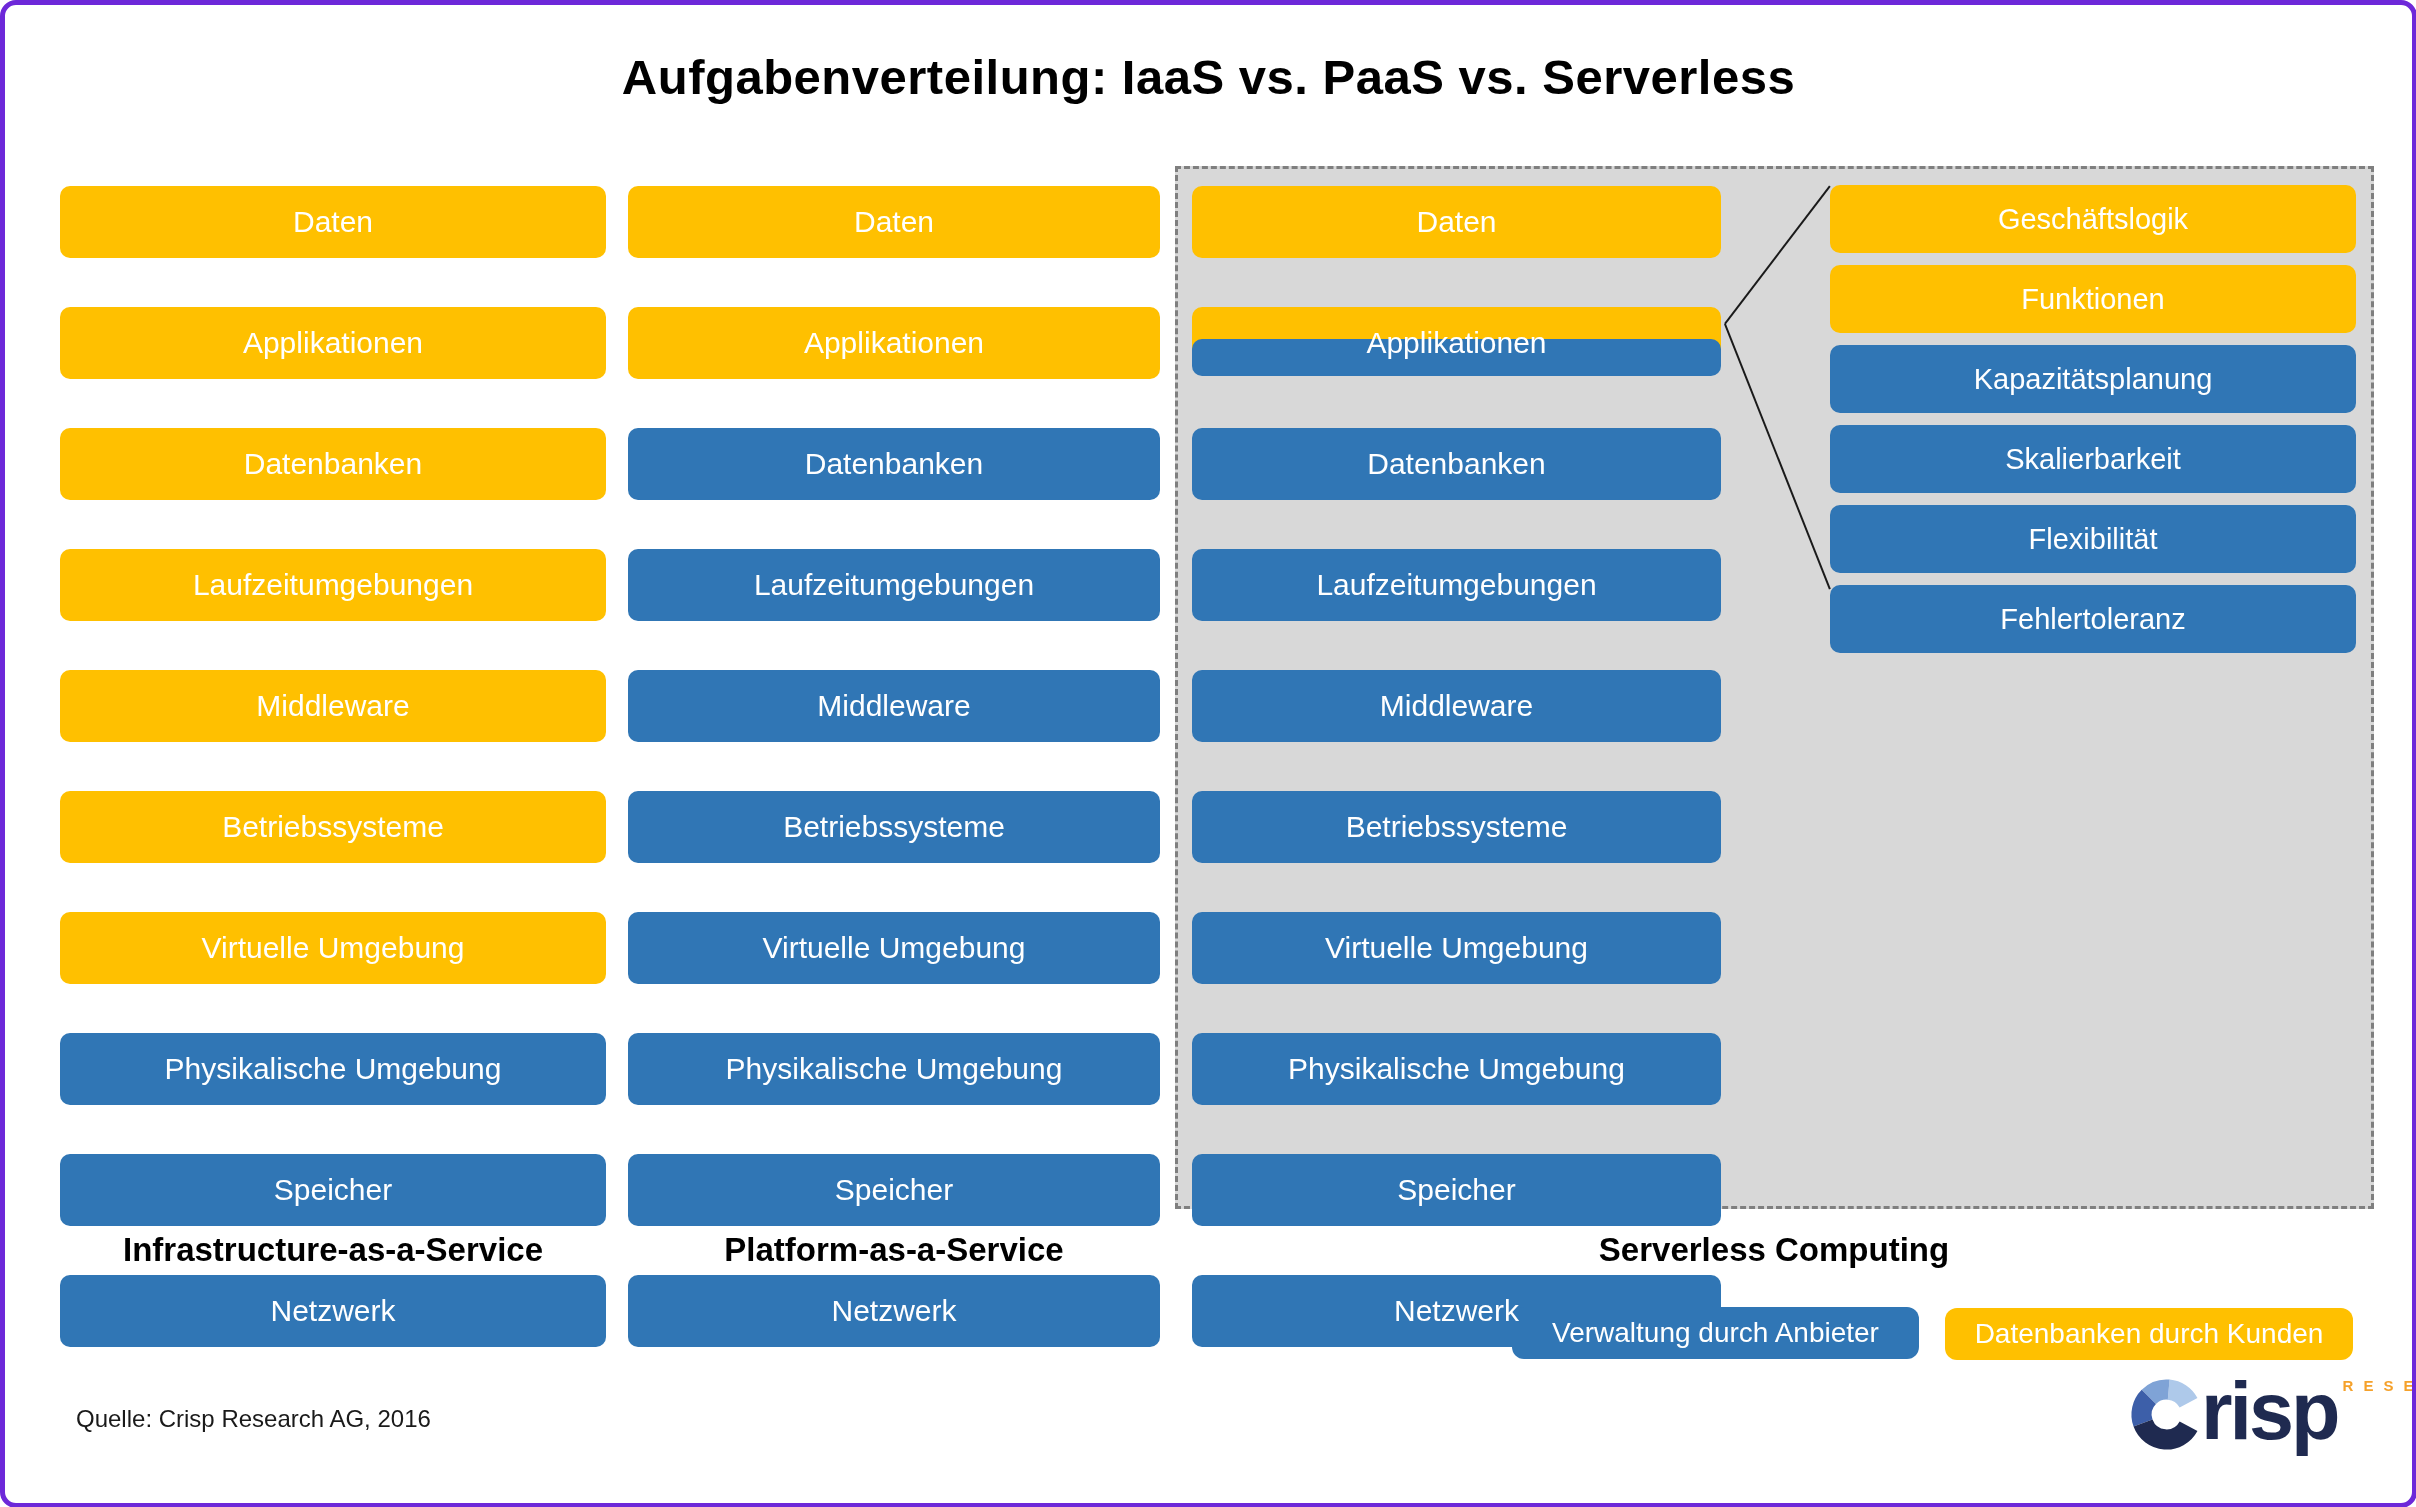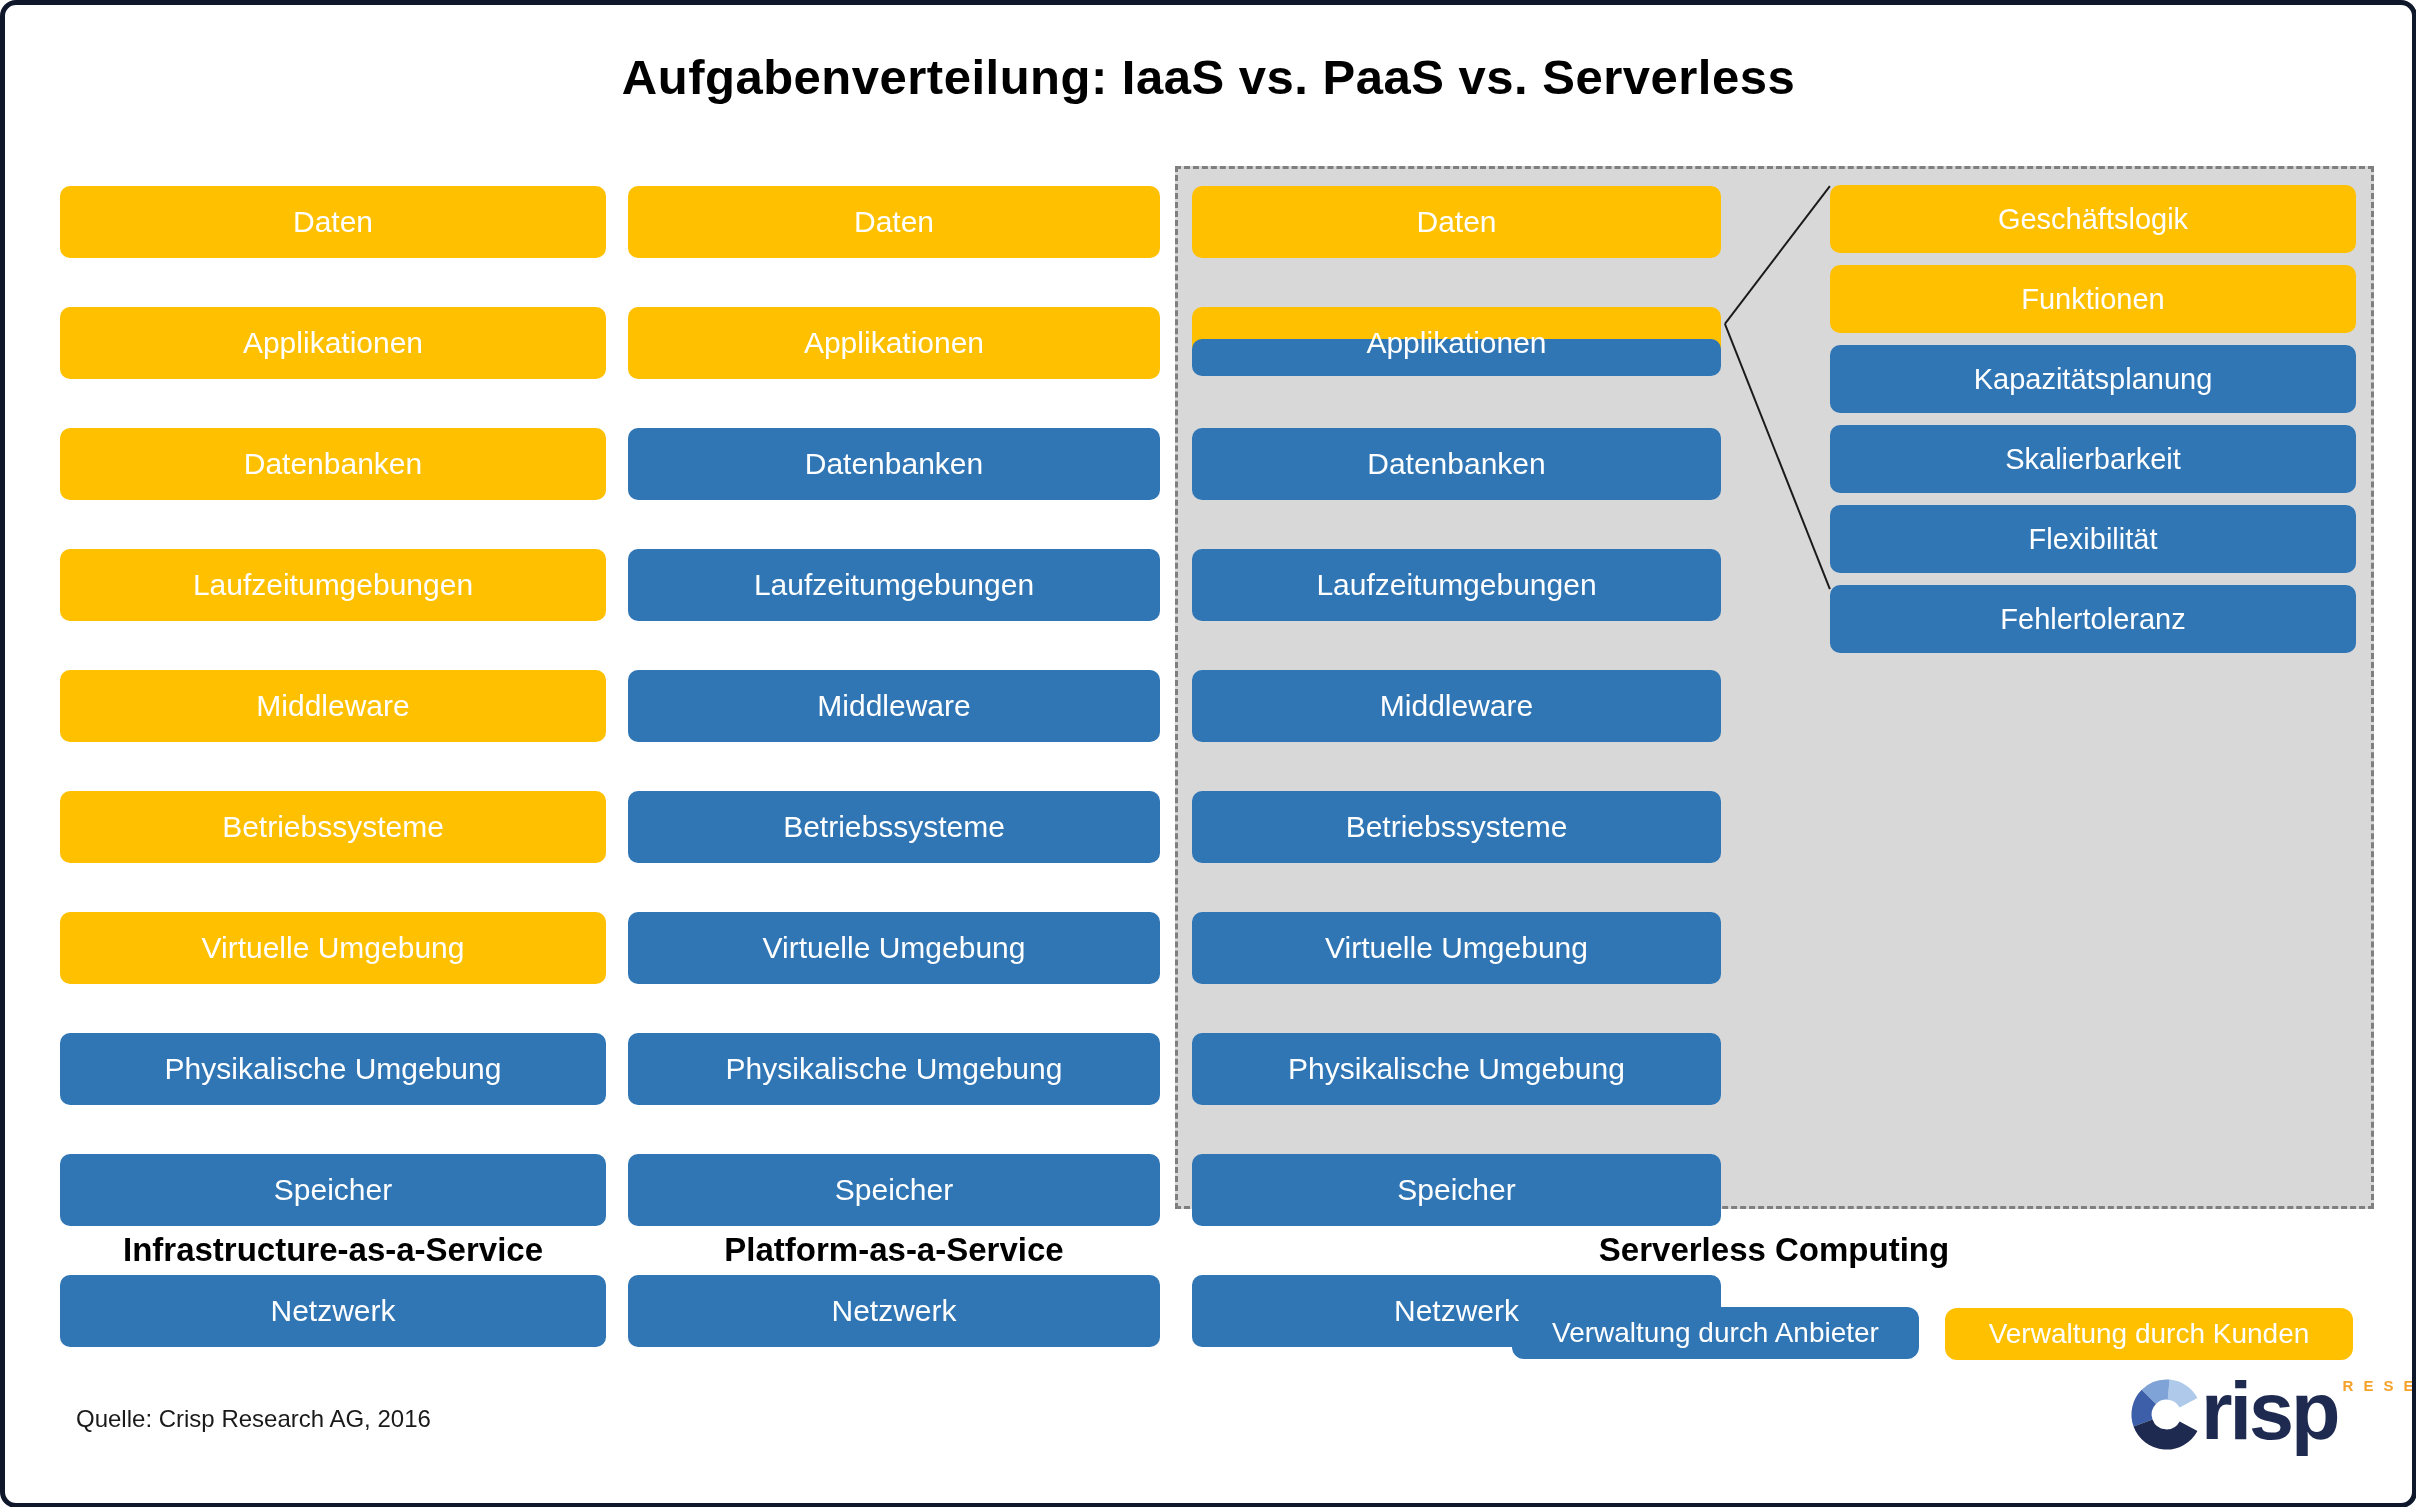--- a/index.html
+++ b/index.html
@@ -1,18 +1,18 @@
 <!DOCTYPE html>
 <html style="--customer-yellow: #FFC000; --provider-blue: #3076B5; --panel-gray: #D8D8D8; --logo-navy: #1F2A50; --logo-orange: #F5A12B; --logo-c-pale: #AEC9EA; --logo-c-light: #7FA3D6; --logo-c-mid: #3D5FA9;"><head>
 <meta charset="utf-8">
 <style>
   html,body{margin:0;padding:0;background:#fff;}
   .canvas{
     position:relative;width:2417px;height:1508px;background:#fff;
-    border:5px solid #0f172a;border-radius:16px;box-sizing:border-box;overflow:hidden;
+    border:5px solid #6d28d9;border-radius:16px;box-sizing:border-box;overflow:hidden;
     font-family:"Liberation Sans","DejaVu Sans",sans-serif;
   }
   .title{position:absolute;top:44px;left:0;right:0;text-align:center;
     font-size:49px;font-weight:700;color:#000;letter-spacing:0.5px;}
   
   .serverless-box{position:absolute;left:1170px;top:161px;width:1199px;height:1043px;
     background:var(--panel-gray);border:3px dashed #7f7f7f;box-sizing:border-box;}
   
   .col{position:absolute;top:181px;}
   .col-iaas{left:55px;width:546px;}
@@ -191,21 +191,21 @@
       <div class="bar provider">
         <span class="lbl">Fehlertoleranz</span>
       </div>
     </div>
 
   <div class="col-label" id="label-iaas">Infrastructure-as-a-Service</div>
   <div class="col-label" id="label-paas">Platform-as-a-Service</div>
   <div class="col-label" id="label-serverless">Serverless Computing</div>
 
   <div class="legend-item legend-provider">Verwaltung durch Anbieter</div>
-  <div class="legend-item legend-customer">Verwaltung durch Kunden</div>
+  <div class="legend-item legend-customer">Datenbanken durch Kunden</div>
 
   <div class="source">Quelle: Crisp Research AG, 2016</div>
 
   <div class="logo">
     <div class="logo-word">
       <svg class="logo-c" viewBox="0 0 76 76" xmlns="http://www.w3.org/2000/svg">
         <g fill="none" stroke-width="21">
           <path class="seg-pale" d="M 60.96 25.79 A 26 26 0 0 0 40.27 12.10"></path>
           <path class="seg-light" d="M 40.27 12.10 A 26 26 0 0 0 19.61 19.61"></path>
           <path class="seg-mid" d="M 19.61 19.61 A 26 26 0 0 0 13.57 46.89"></path>

